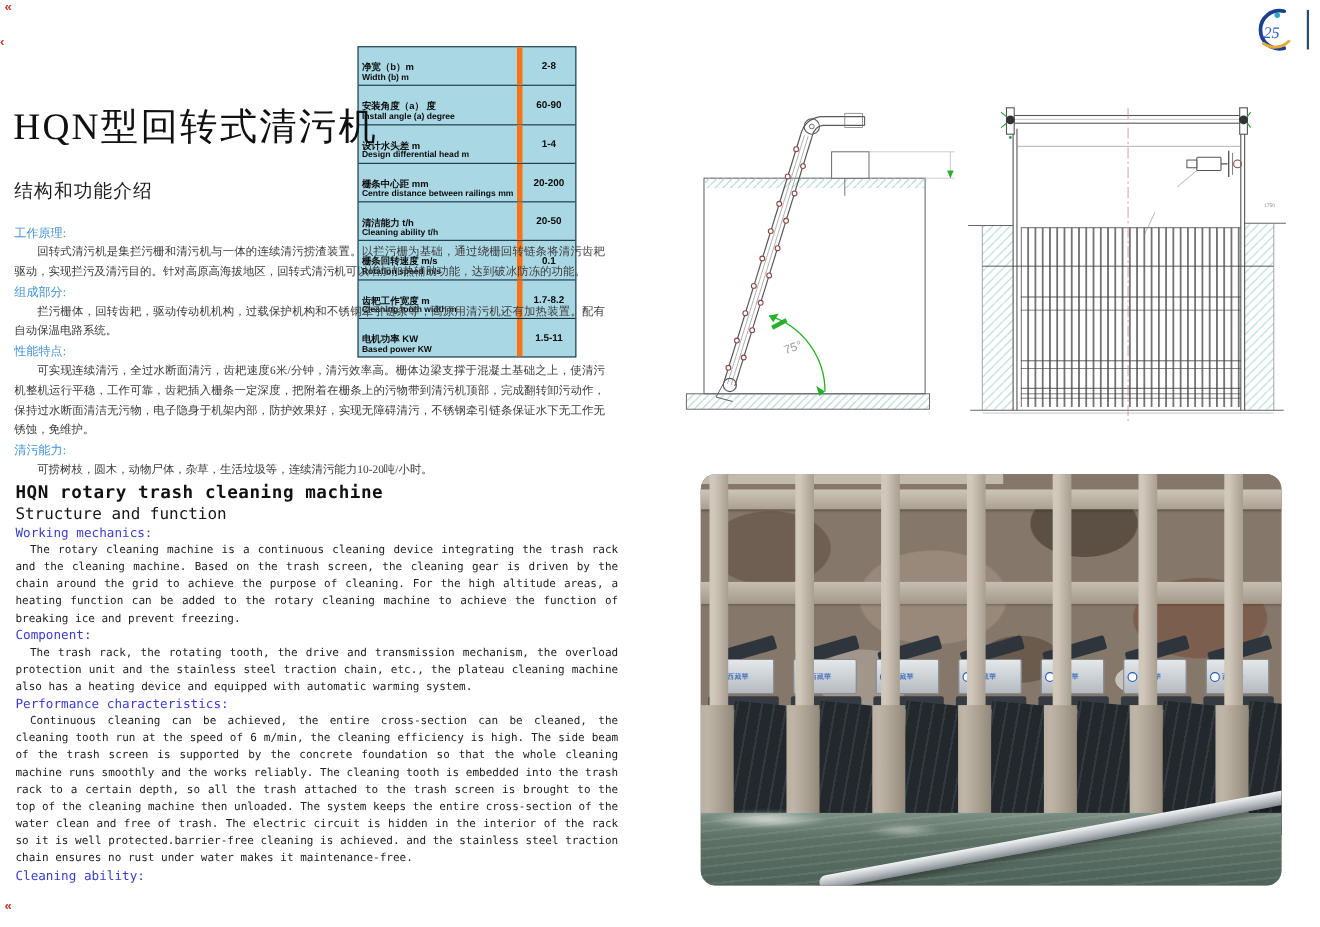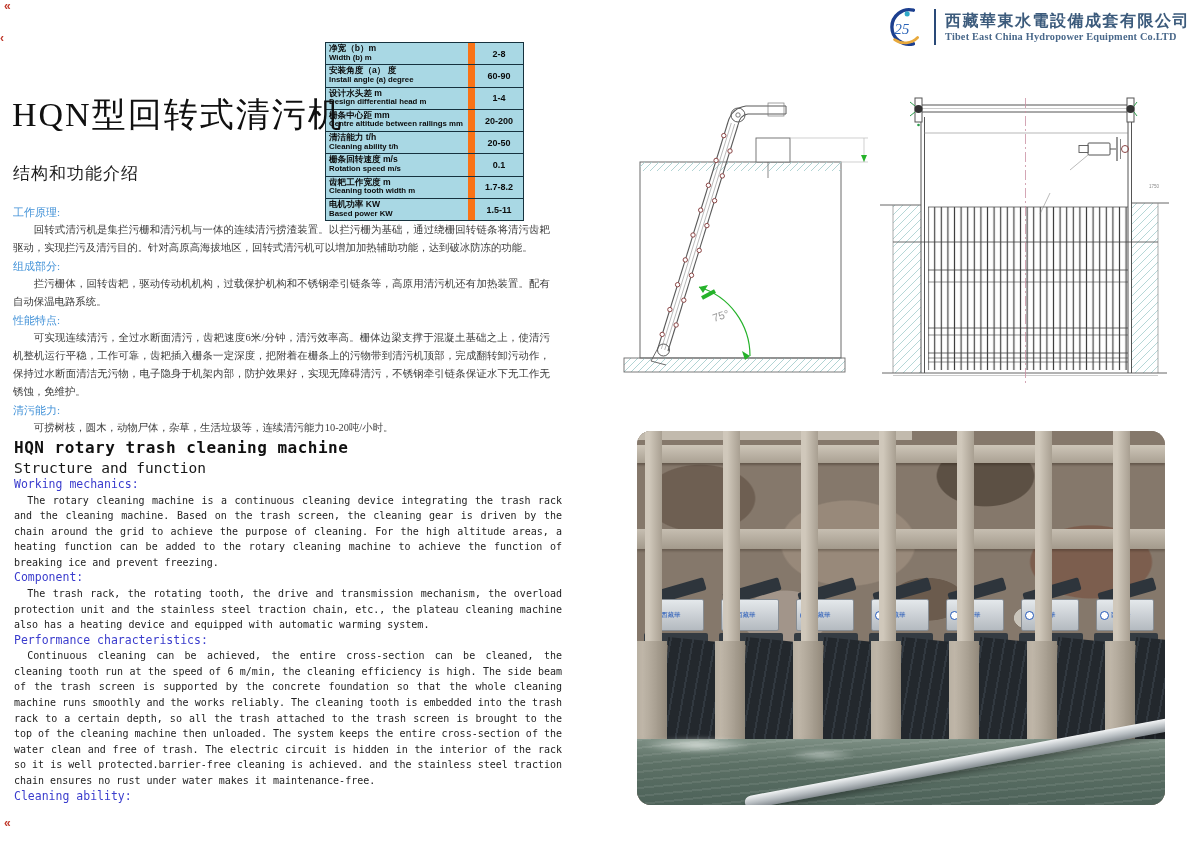--- a/index.html
+++ b/index.html
@@ -10,21 +10,21 @@
   
   .header{position:absolute;top:6px;right:10px;display:flex;align-items:center;gap:9px;}
   .hdr-divider{width:2px;height:36px;background:#2a4a78;}
   .hdr-text{display:flex;flex-direction:column;justify-content:center;}
   .company-cn{font-family:"Liberation Serif",serif;font-size:16px;font-weight:bold;color:#3c5b7c;letter-spacing:1.5px;line-height:19px;}
   .company-en{font-family:"Liberation Serif",serif;font-size:10.3px;font-weight:bold;color:#49688a;letter-spacing:.2px;line-height:13px;}
   
   .spec-table{position:absolute;left:325px;top:42px;width:197px;border:1.4px solid #16323e;background:#a9d8e4;}
   .t-row{display:flex;border-top:1px solid #16323e;}
   .t-row:first-child{border-top:none;}
-  .t-label{flex:1;border-right:7px solid #f97316;padding:1px 3px 2px 3px;}
+  .t-label{flex:1;border-right:5px solid #f97316;padding:14px 3px 2px 3px;}
   .t-cn{font-size:8.6px;font-weight:bold;color:#0b0b0b;line-height:9.5px;}
   .t-en{font-size:7.8px;font-weight:bold;color:#0b0b0b;line-height:8.8px;}
   .t-val{width:48px;display:flex;align-items:center;justify-content:center;
          font-size:9px;font-weight:bold;color:#0b0b0b;}
   
   .cn-title{position:absolute;left:12px;top:92px;margin:0;font-family:"Liberation Serif","DejaVu Serif",serif;
             font-size:34px;font-weight:400;color:#101010;letter-spacing:2px;}
   .cn-subtitle{position:absolute;left:13px;top:162px;margin:0;font-family:"Liberation Serif","DejaVu Serif",serif;
             font-size:17px;font-weight:400;color:#1c1c1c;letter-spacing:1px;}
   .cn-flow{position:absolute;left:13px;top:203px;width:537px;font-family:"Liberation Serif","DejaVu Serif",serif;}
@@ -87,24 +87,20 @@
   <span class="corner-mark" style="left:4px;top:818px;">«</span>
 
   <div class="header">
     <svg width="42" height="42" viewBox="0 0 40 40">
       <path d="M 29,4 A 16.5,16.5 0 1 0 29,36" fill="none" stroke="#1c3f8f" stroke-width="3.2" stroke-linecap="round"></path>
       <path d="M 11,32 A 17,17 0 0 0 33,30" fill="none" stroke="#e8a93c" stroke-width="2.6" stroke-linecap="round"></path>
       <text x="11" y="27" font-size="14" font-style="italic" fill="#2a63b8" font-family="Liberation Serif,serif">25</text>
       <circle cx="23" cy="7.5" r="2.4" fill="#2fa8c8"></circle>
     </svg>
     <div class="hdr-divider"></div>
-    <div class="hdr-text">
-      <div class="company-cn">西藏華東水電設備成套有限公司</div>
-      <div class="company-en">Tibet East China Hydropower Equipment Co.LTD</div>
-    </div>
   </div>
 
   <div class="spec-table" id="spec-table">
       <div class="t-row">
         <div class="t-label">
           <div class="t-cn">净宽（b）m</div>
           <div class="t-en">Width (b) m</div>
         </div>
         <div class="t-val">2-8</div>
       </div>
@@ -118,21 +114,21 @@
       <div class="t-row">
         <div class="t-label">
           <div class="t-cn">设计水头差  m</div>
           <div class="t-en">Design differential head m</div>
         </div>
         <div class="t-val">1-4</div>
       </div>
       <div class="t-row">
         <div class="t-label">
           <div class="t-cn">栅条中心距  mm</div>
-          <div class="t-en">Centre altitude between railings mm</div>
+          <div class="t-en">Centre distance between railings mm</div>
         </div>
         <div class="t-val">20-200</div>
       </div>
       <div class="t-row">
         <div class="t-label">
           <div class="t-cn">清洁能力  t/h</div>
           <div class="t-en">Cleaning ability t/h</div>
         </div>
         <div class="t-val">20-50</div>
       </div>

